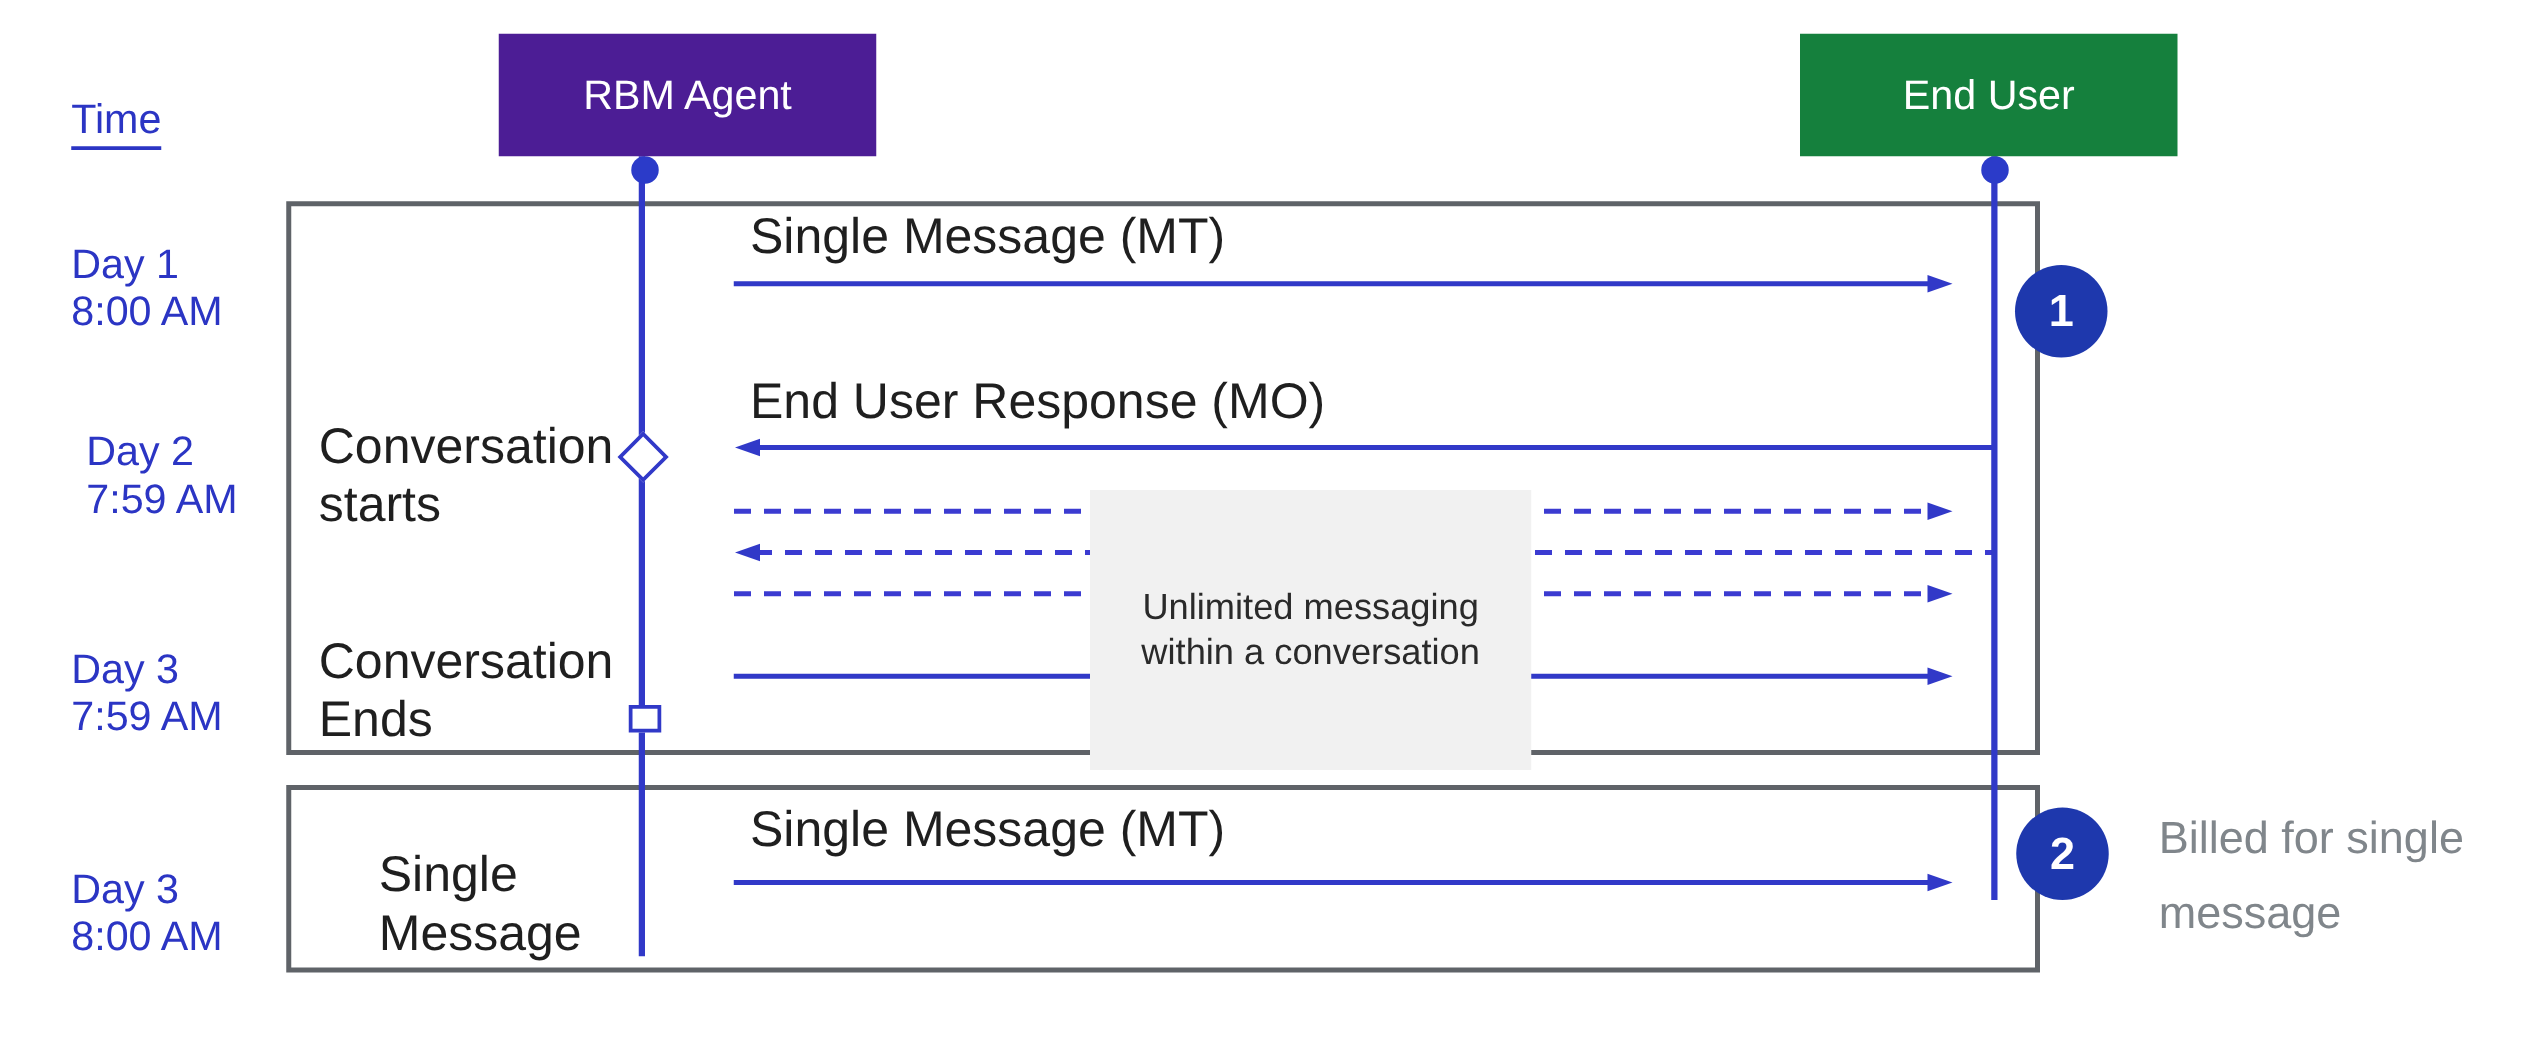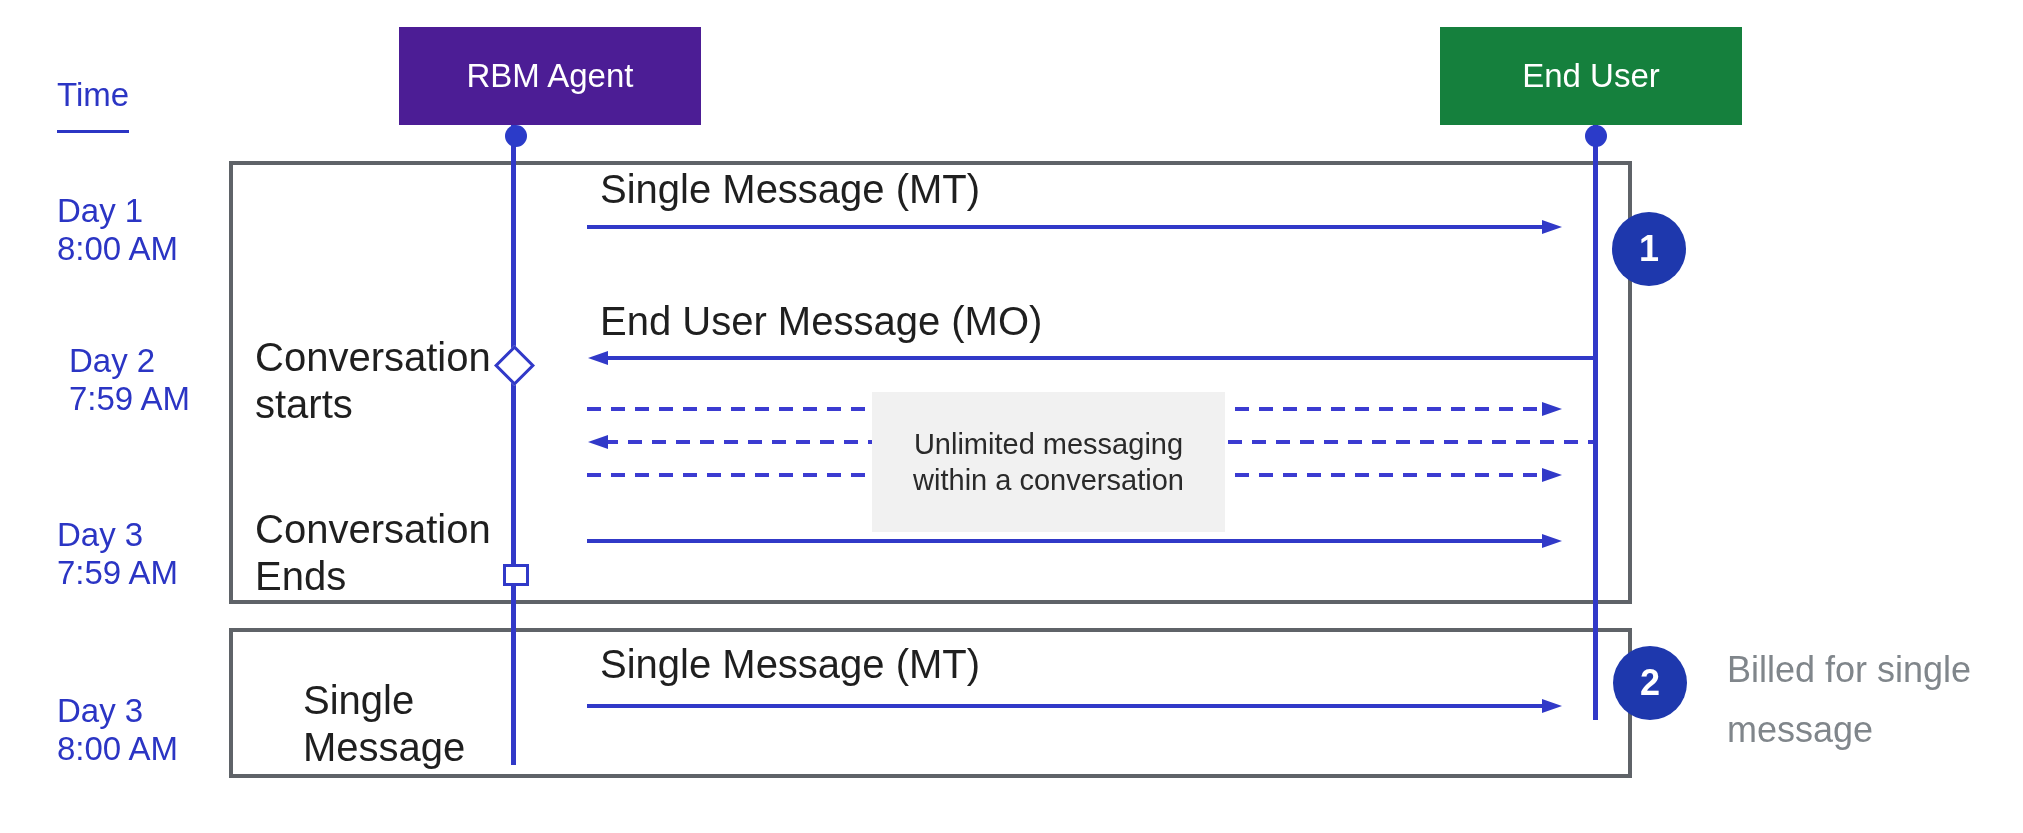--- a/index.html
+++ b/index.html
@@ -4,21 +4,21 @@
 <style>
   html,body{margin:0;padding:0;background:#ffffff;}
   .stage{
     position:relative;width:2023px;height:833px;background:#ffffff;overflow:hidden;
     font-family:"Liberation Sans",sans-serif;
   }
   .abs{position:absolute;}
   
   .time-link{
     left:57px;top:76px;font-size:33px;color:#2b35c4;
-    border-bottom:3px solid #2b35c4;padding-bottom:16px;z-index:6;
+    border-bottom:3px solid #2b35c4;padding-bottom:3px;z-index:6;
   }
   .tlabel{
     font-size:33px;line-height:38px;color:#2b35c4;white-space:pre-line;z-index:6;
   }
   
   .actor{
     width:302px;height:98px;top:27px;display:flex;align-items:center;justify-content:center;
     color:#ffffff;font-size:33px;z-index:5;
   }
   .actor.green{left:399px;background:#4c1d95;}
@@ -35,21 +35,21 @@
   .msg .line{position:absolute;top:0;height:4px;background:#3139c8;}
   .msg.right .line{left:0;right:16px;}
   .msg.left .line{left:16px;right:0;}
   .msg.dashed .line{background:repeating-linear-gradient(90deg,#3b3bd1 0 14px,transparent 14px 24px);}
   .msg .head{position:absolute;width:0;height:0;top:-5px;
     border-top:7px solid transparent;border-bottom:7px solid transparent;}
   .msg.right .head{right:0;border-left:20px solid #3139c8;}
   .msg.left .head{left:0;border-right:20px solid #3139c8;}
   
   .notebox{
-    left:872px;top:392px;width:353px;height:140px;background:#f1f1f1;z-index:3;
+    left:872px;top:392px;width:353px;height:224px;background:#f1f1f1;z-index:3;
     display:flex;align-items:center;justify-content:center;text-align:center;
     font-size:29px;line-height:36px;color:#2a2a2a;white-space:pre-line;
   }
   
   .diamond{left:500px;top:351px;width:23px;height:23px;border:3px solid #3139c8;
     background:#ffffff;transform:rotate(45deg);z-index:5;}
   .sqmark{left:503px;top:564px;width:20px;height:16px;border:3px solid #3139c8;
     background:#ffffff;z-index:5;}
   
   .badge{width:74px;height:74px;border-radius:50%;background:#1e38ad;color:#ffffff;
@@ -85,21 +85,21 @@
   <div class="abs lifeline" style="left:1593px;top:125px;height:595px;"></div>
   <div class="abs dot" style="left:505px;top:125px;"></div>
   <div class="abs dot" style="left:1585px;top:125px;"></div>
 
   <div class="abs mlabel" style="left:600px;top:166px;">Single Message (MT)</div>
   <div class="abs msg right" style="left:587px;top:225px;width:975px;">
     <div class="line"></div>
     <div class="head"></div>
   </div>
 
-  <div class="abs mlabel" style="left:600px;top:298px;">End User Message (MO)</div>
+  <div class="abs mlabel" style="left:600px;top:298px;">End User Response (MO)</div>
   <div class="abs msg left" style="left:588px;top:356px;width:1008px;">
     <div class="line"></div>
     <div class="head"></div>
   </div>
 
   <div class="abs msg right dashed" style="left:587px;top:407px;width:975px;">
     <div class="line"></div>
     <div class="head"></div>
   </div>
   <div class="abs msg left dashed" style="left:588px;top:440px;width:1008px;">

